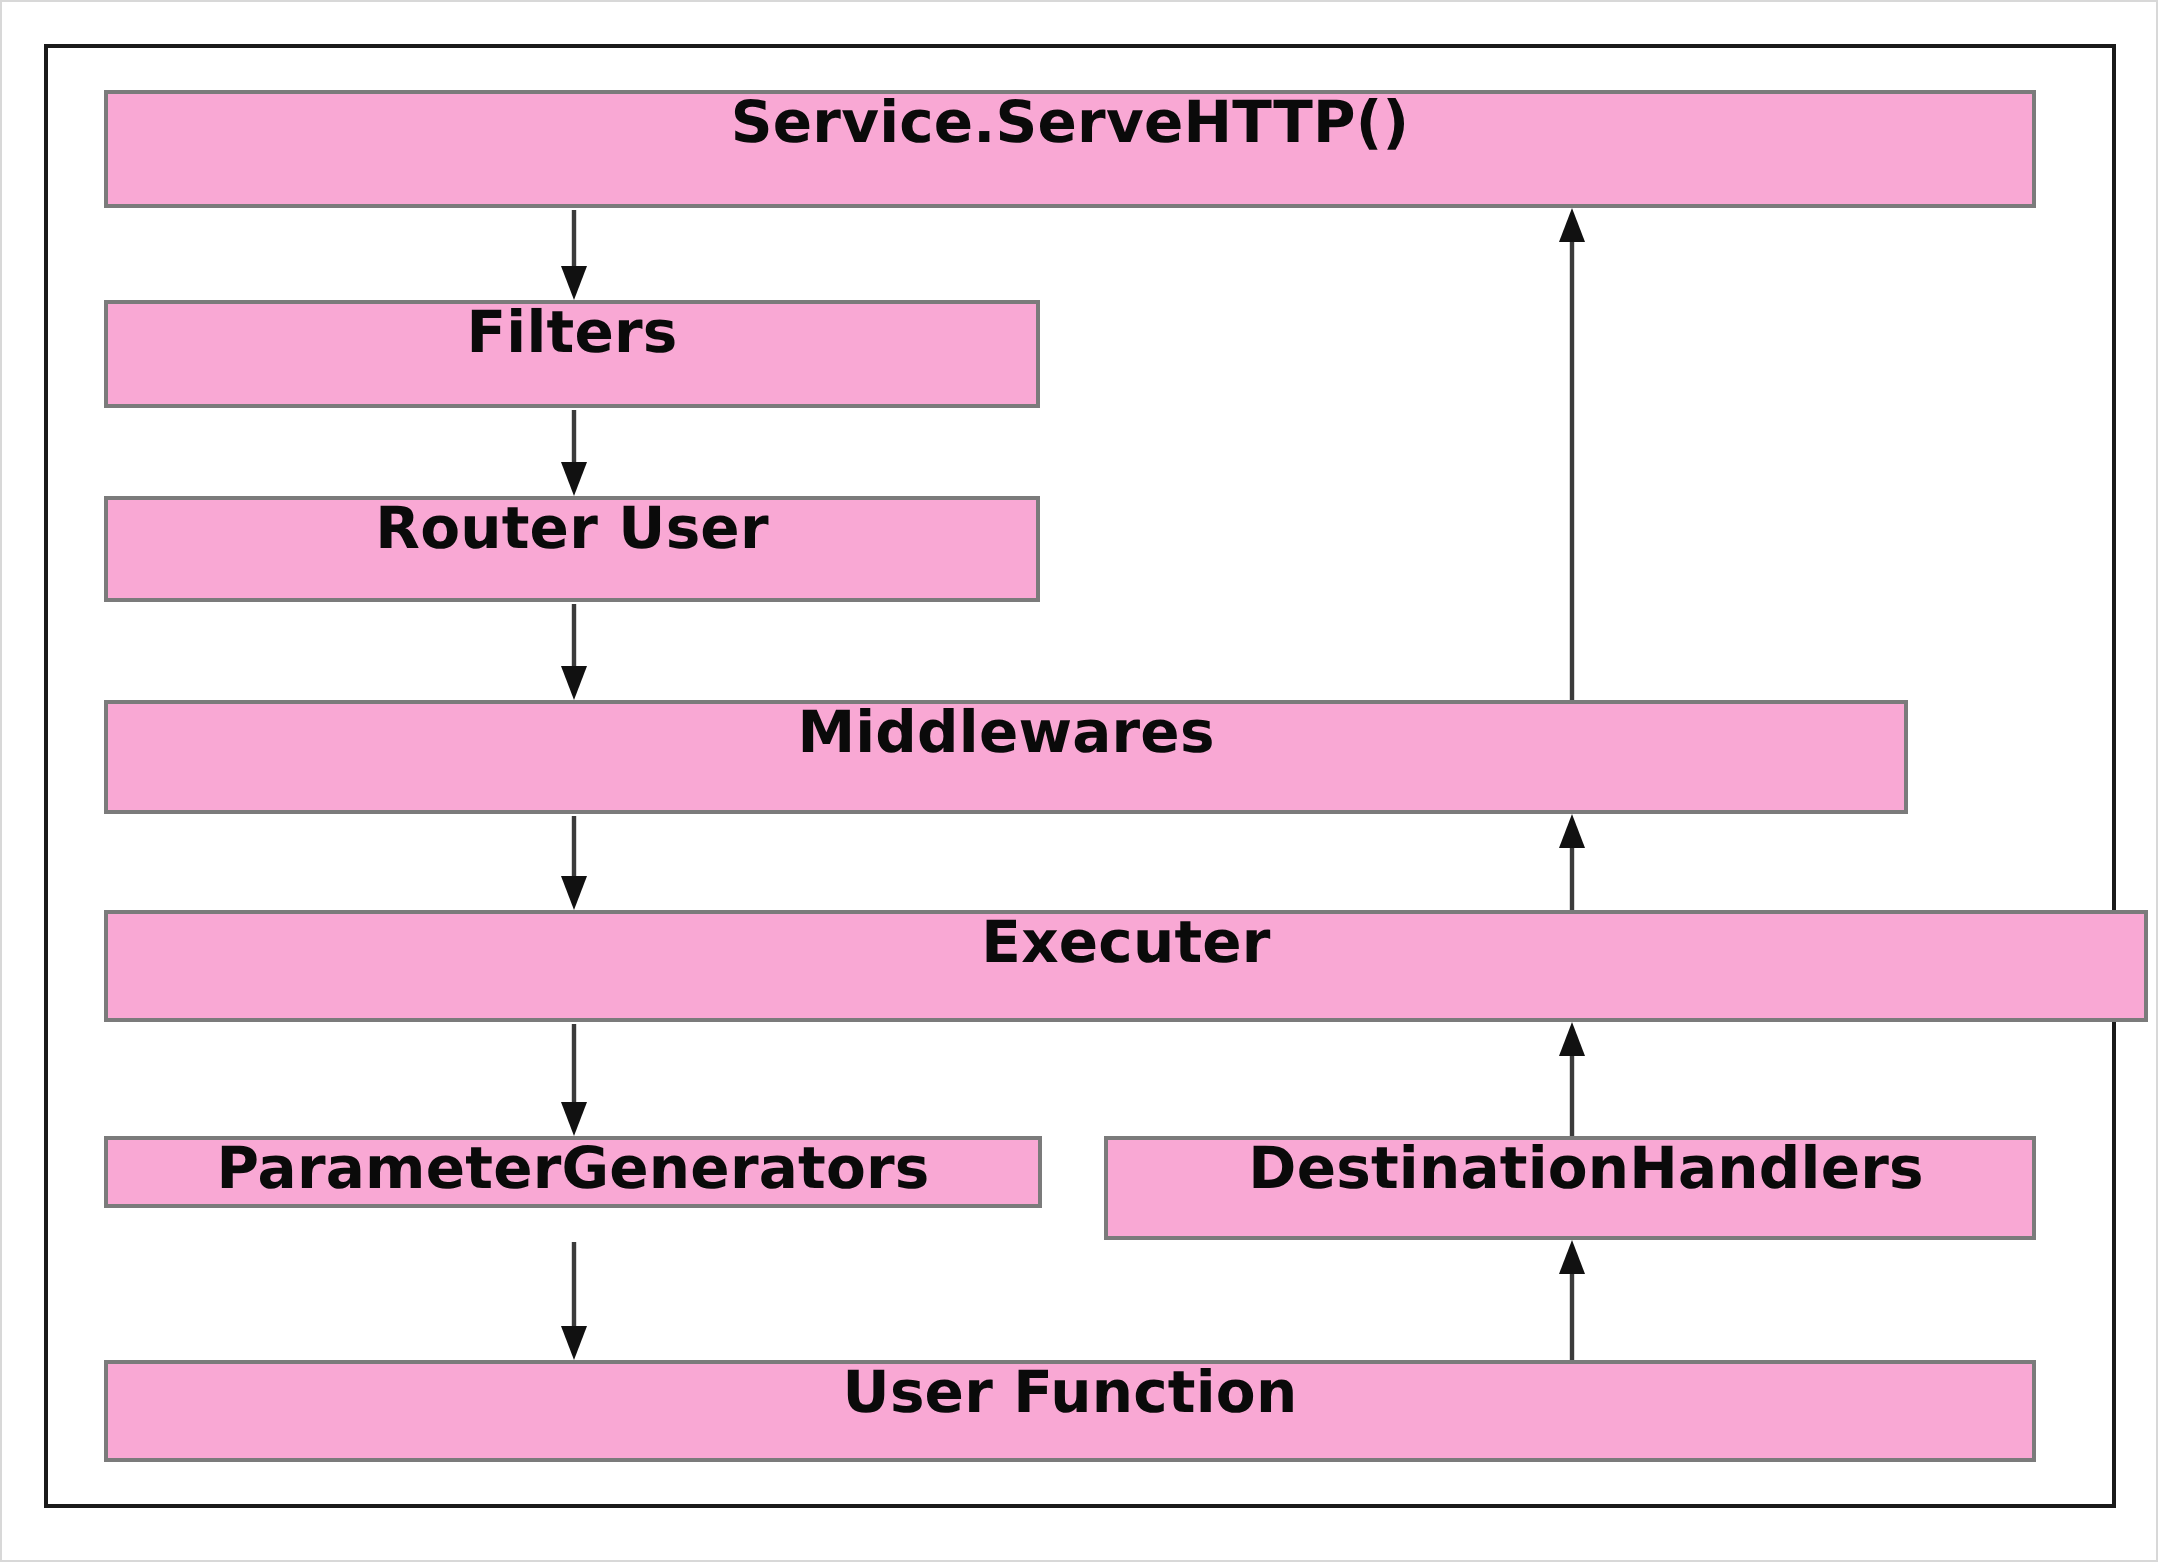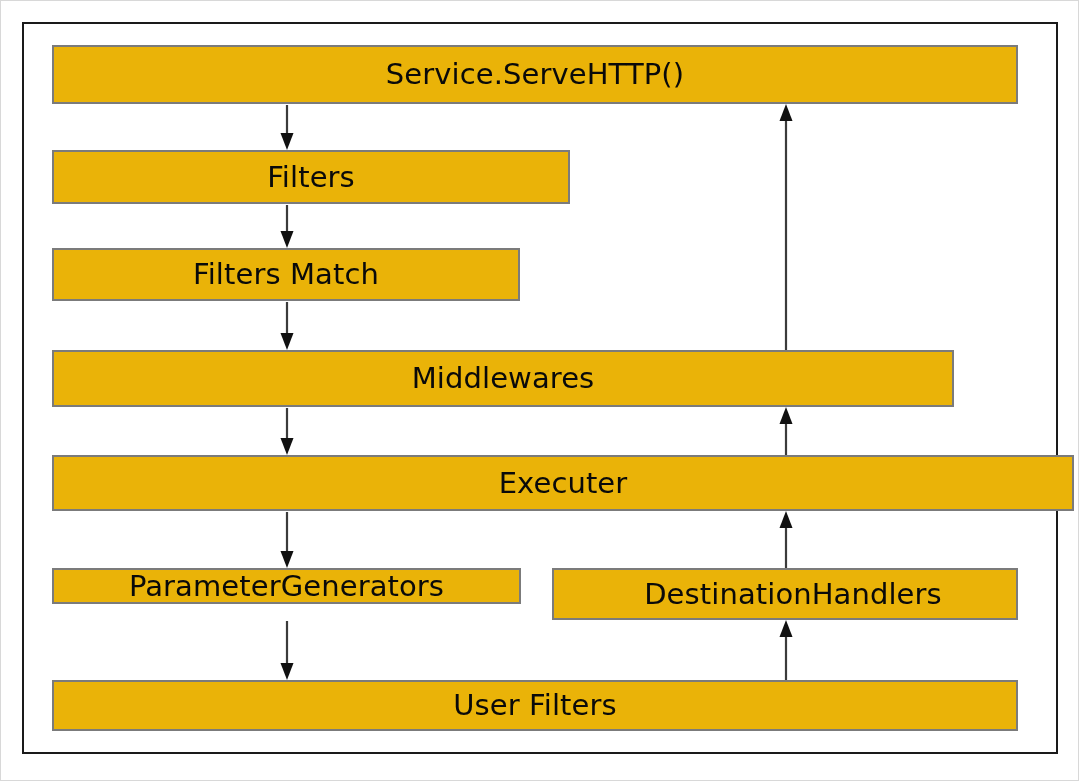--- a/index.html
+++ b/index.html
@@ -43,35 +43,35 @@
     border: 2px solid #1a1a1a;
     box-sizing: border-box;
     background: #ffffff;
   }
 
   
   .node {
     position: absolute;
     box-sizing: border-box;
     border: 2px solid #7b7b7b;
-    background: #eab308;
+    background: #f9a8d4;
     display: flex;
-    align-items: center;
+    align-items: flex-start;
     justify-content: center;
     color: #0a0a0a;
     font-size: 29px;
-    font-weight: 400;
+    font-weight: 700;
     letter-spacing: 0.1px;
     line-height: 1;
     white-space: nowrap;
   }
 
   
   #node-servehttp        { left: 52px;  top: 45px;  width: 966px; height: 59px; }
-  #node-filters          { left: 52px;  top: 150px; width: 518px; height: 54px; }
+  #node-filters          { left: 52px;  top: 150px; width: 468px; height: 54px; }
   #node-router-match     { left: 52px;  top: 248px; width: 468px; height: 53px; }
   #node-middlewares      { left: 52px;  top: 350px; width: 902px; height: 57px; }
   #node-executer         { left: 52px;  top: 455px; width: 1022px; height: 56px; }
   #node-parametergens    { left: 52px;  top: 568px; width: 469px; height: 36px; }
   #node-destinationhdlrs { left: 552px; top: 568px; width: 466px; height: 52px; padding-left: 16px; }
   #node-userfunction     { left: 52px;  top: 680px; width: 966px; height: 51px; }
 
   
   .arrow-layer {
     position: absolute;
@@ -155,36 +155,36 @@
 
   <div class="node" id="node-servehttp">
     <span>Service.ServeHTTP()</span>
   </div>
 
   <div class="node" id="node-filters">
     <span>Filters</span>
   </div>
 
   <div class="node" id="node-router-match">
-    <span>Filters Match</span>
+    <span>Router User</span>
   </div>
 
   <div class="node" id="node-middlewares">
     <span>Middlewares</span>
   </div>
 
   <div class="node" id="node-executer">
     <span>Executer</span>
   </div>
 
   <div class="node" id="node-parametergens">
     <span>ParameterGenerators</span>
   </div>
 
   <div class="node" id="node-destinationhdlrs">
     <span>DestinationHandlers</span>
   </div>
 
   <div class="node" id="node-userfunction">
-    <span>User Filters</span>
+    <span>User Function</span>
   </div>
 
 </div>
 
 </body></html>

